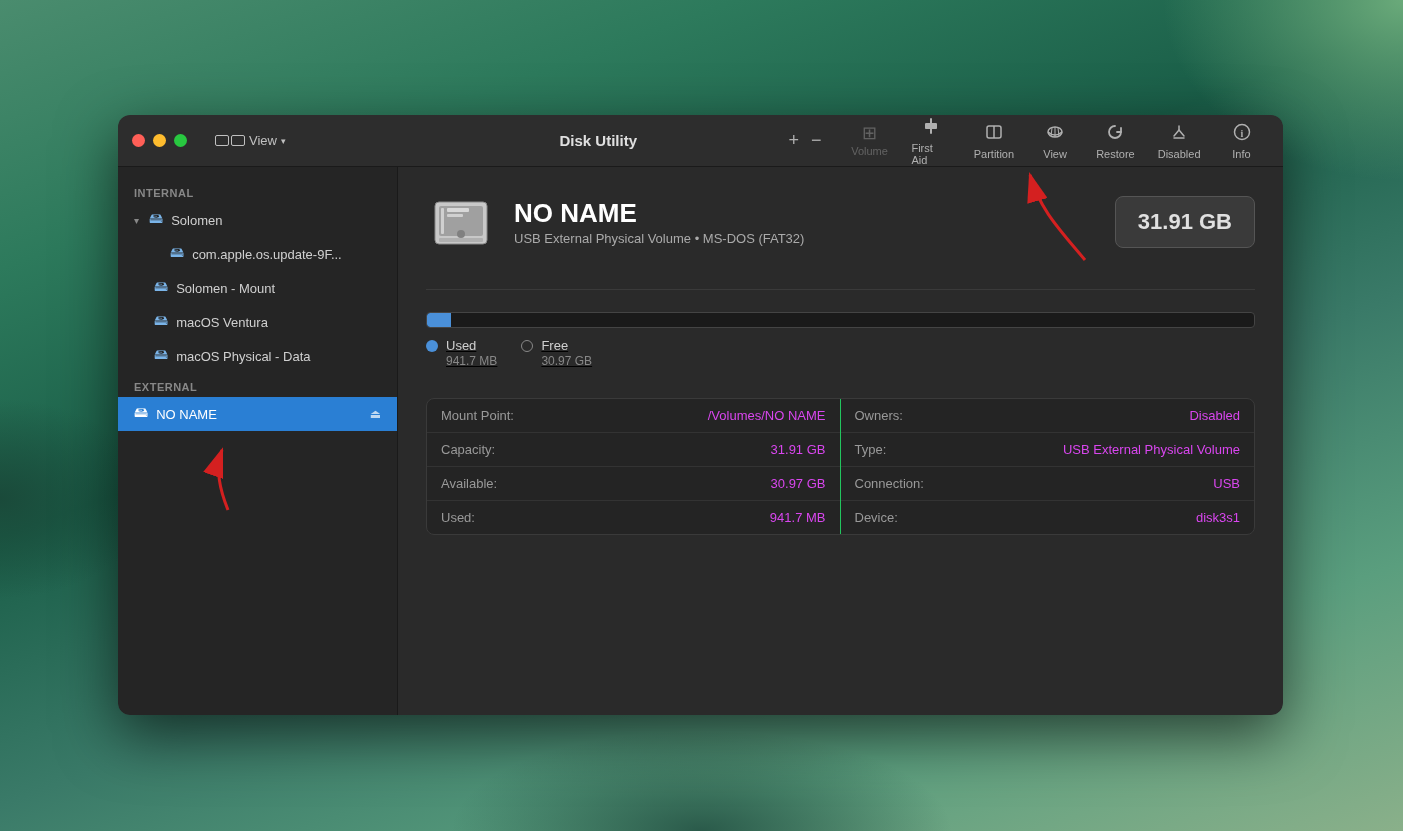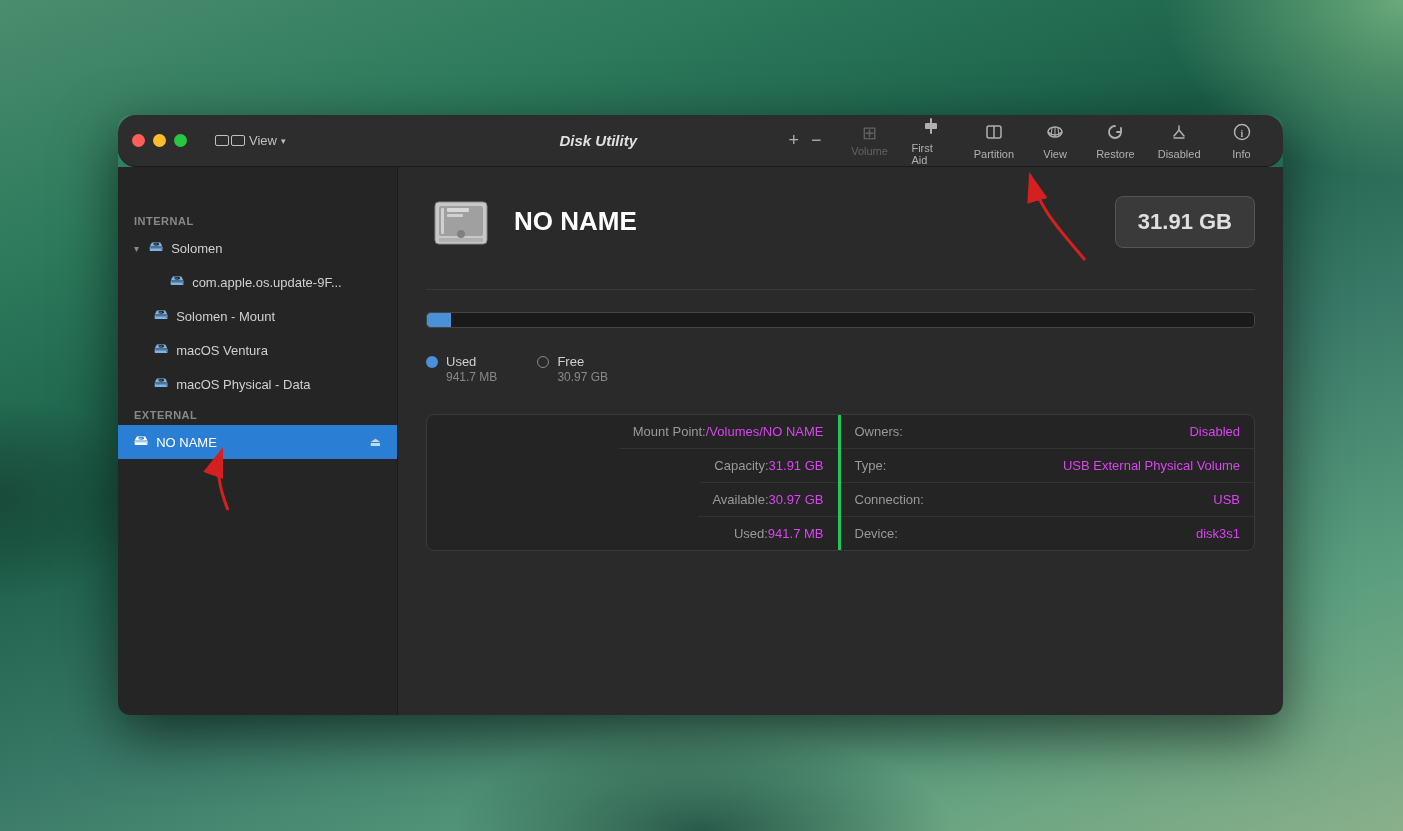--- a/index.html
+++ b/index.html
@@ -41,21 +41,20 @@
       z-index: 10;
     }
     .titlebar {
       display: flex;
       align-items: center;
       background: #2d2d2d;
       padding: 0 14px;
       height: 52px;
       flex-shrink: 0;
       border-bottom: 1px solid #1a1a1a;
-      border-radius: 18px;
     }
     .traffic-lights {
       display: flex;
       gap: 8px;
       align-items: center;
     }
     .traffic-light {
       width: 13px;
       height: 13px;
       border-radius: 50%;
@@ -93,21 +92,20 @@
     .titlebar-center {
       flex: 1;
       display: flex;
       justify-content: center;
       align-items: center;
     }
     .app-title {
       color: #e0e0e0;
       font-size: 15px;
       font-weight: 600;
-      font-style: italic;
     }
     .toolbar {
       display: flex;
       align-items: center;
       justify-content: flex-end;
       gap: 4px;
       flex: 1;
     }
     .toolbar-btn {
       display: flex;
@@ -157,21 +155,20 @@
       overflow-y: auto;
       border-right: 1px solid #1a1a1a;
     }
     .sidebar-section-label {
       color: #888;
       font-size: 11px;
       font-weight: 600;
       padding: 8px 16px 4px;
       text-transform: uppercase;
       letter-spacing: 0.5px;
-      margin-top: 28px;
     }
     .sidebar-item {
       display: flex;
       align-items: center;
       padding: 5px 16px;
       cursor: pointer;
       color: #d0d0d0;
       font-size: 13px;
       gap: 8px;
       border-radius: 0;
@@ -270,22 +267,23 @@
       overflow: hidden;
       border: 1px solid #444;
     }
     .usage-bar-fill {
       height: 100%;
       background: #4a90d9;
       border-radius: 3px 0 0 3px;
     }
     .usage-legend {
       display: flex;
-      gap: 40px;
-      margin-top: 26px;
+      gap: 24px;
+      margin-top: 10px;
+      text-decoration: underline;
     }
     .legend-item {
       display: flex;
       align-items: flex-start;
       gap: 8px;
     }
     .legend-dot {
       width: 12px;
       height: 12px;
       border-radius: 50%;
@@ -322,22 +320,21 @@
       font-size: 13px;
     }
     .detail-row:last-child {
       border-bottom: none;
     }
     .detail-col {
       display: flex;
       flex-direction: column;
     }
     .detail-col:first-child {
-      border-right: 3px solid #22c55e;
-      align-items: flex-end;
+      border-right: 1px solid #22c55e;
     }
     .detail-label {
       color: #999;
       flex-shrink: 0;
     }
     .detail-value {
       color: #d946ef;
       text-align: right;
     }
     svg.arrow-svg {
@@ -486,20 +483,21 @@
             <rect x="12" y="18" width="44" height="30" rx="2" fill="#a0a0a0"></rect>
             <rect x="12" y="50" width="44" height="4" rx="1" fill="#b0b0b0"></rect>
             <ellipse cx="34" cy="46" rx="4" ry="4" fill="#808080"></ellipse>
             <rect x="14" y="20" width="3" height="26" rx="1" fill="#d0d0d0"></rect>
             <rect x="20" y="20" width="22" height="4" rx="1" fill="#d8d8d8"></rect>
             <rect x="20" y="26" width="16" height="3" rx="1" fill="#d0d0d0"></rect>
           </svg>
         </div>
         <div class="disk-info">
           <div class="disk-name">NO NAME</div>
+          <div class="disk-subtitle">USB External Physical Volume • MS-DOS (FAT32)</div>
         </div>
         <div class="disk-size-badge">31.91 GB</div>
       </div>
 
       <div class="divider"></div>
 
       <div class="usage-bar-container">
         <div class="usage-bar">
           <div class="usage-bar-fill" style="width: 2.95%;"></div>
         </div>

